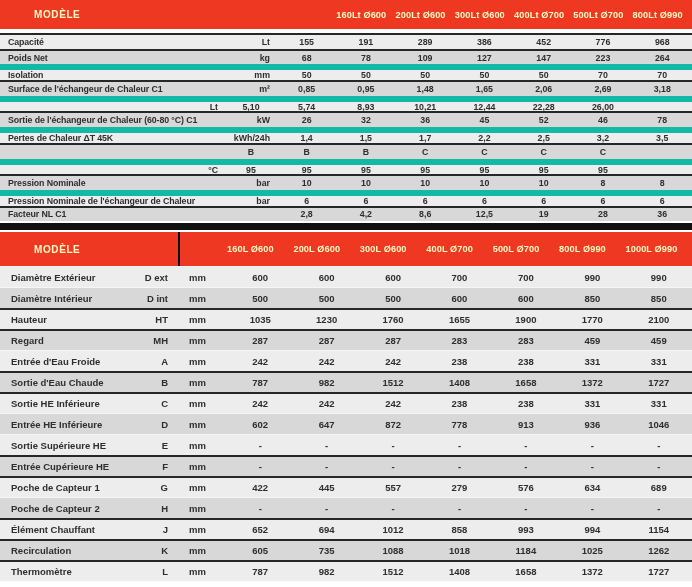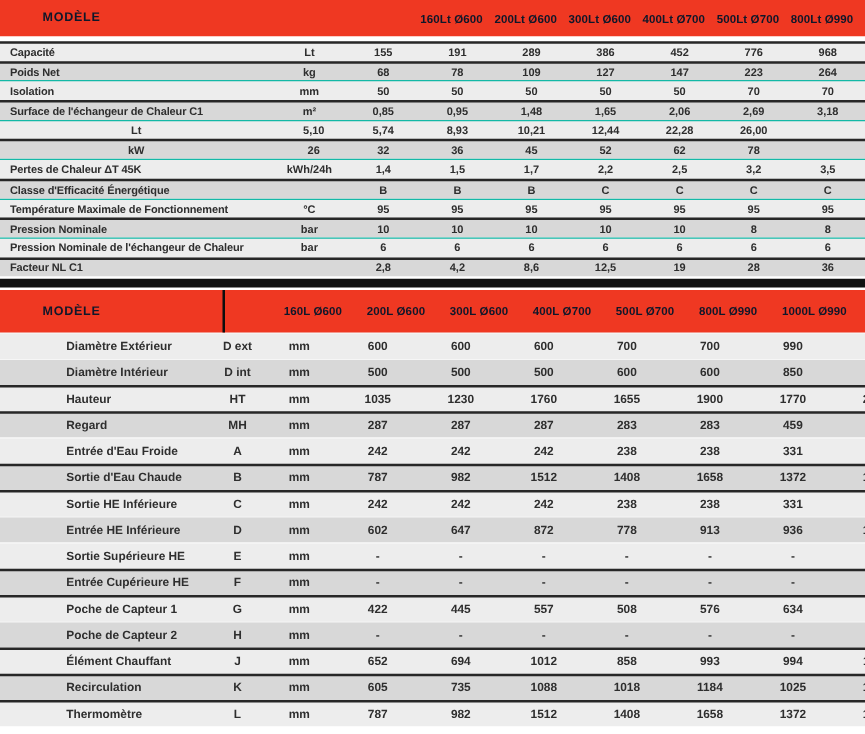--- a/index.html
+++ b/index.html
@@ -11,51 +11,51 @@
     --txt:#2e2e2e;
   }
   *{margin:0;padding:0;box-sizing:border-box;}
   html,body{background:#ffffff;}
   .page{
     width:692px;height:587px;background:#ffffff;overflow:hidden;
     font-family:"Liberation Sans","DejaVu Sans",sans-serif;
     color:var(--txt);
   }
   
-  .hdr{background:var(--red);color:#0f172a;position:relative;}
+  .hdr{background:var(--red);color:#fef9c3;position:relative;}
   .hdr-title{
     grid-column:1 / 3;align-self:center;padding-left:34px;
     font-size:10px;font-weight:bold;letter-spacing:.6px;
   }
   .hdr-col{
     align-self:center;text-align:left;font-size:9.2px;font-weight:bold;
     white-space:nowrap;letter-spacing:.1px;
   }
   .row{display:grid;align-items:center;font-weight:bold;}
   .row:nth-child(odd){background:var(--row-light);}
   .row:nth-child(even){background:var(--row-dark);}
   .c-label{white-space:nowrap;overflow:visible;}
-  .c-unit{text-align:center;}
-  .c-code{text-align:center;}
+  .c-unit{text-align:right;}
+  .c-code{text-align:right;}
   .c-val{text-align:center;}
   
   .t1grid{display:grid;grid-template-columns:225px 52px repeat(7,59.28px);}
   .t1 .hdr{height:29px;margin-bottom:4px;}
-  .t1 .row{height:15.7px;font-size:8.8px;border-top:1px solid #14b8a6;}
+  .t1 .row{height:15.7px;font-size:8.8px;border-top:6px solid #14b8a6;}
   .t1 .c-label{padding-left:8px;letter-spacing:-0.1px;}
   .t1 .c-unit{padding-right:7px;}
   #t1rows .row:nth-child(even),
   #t1rows .row:first-child{border-top:2px solid var(--line);}
   
   .black-bar{height:7px;background:var(--bar);margin-top:2px;margin-bottom:2px;}
   
   .t2grid{display:grid;grid-template-columns:128px 40px 59px repeat(7,66.43px);}
   .t2 .hdr{height:34px;}
   .t2 .hdr .vline{position:absolute;left:178px;top:0;bottom:0;width:2px;background:#0d0d0d;}
-  .t2 .row{height:21px;font-size:9.5px;border-top:1px solid #f6f6f6;padding-left:42px;}
+  .t2 .row{height:21px;font-size:9.5px;border-top:1px solid #f6f6f6;}
   .t2 .c-label{padding-left:11px;}
   .t2 .c-unit{text-align:center;}
   #t2rows .row:nth-child(3),#t2rows .row:nth-child(4),
   #t2rows .row:nth-child(6),#t2rows .row:nth-child(7),
   #t2rows .row:nth-child(10),#t2rows .row:nth-child(11),
   #t2rows .row:nth-child(13),#t2rows .row:nth-child(14),
   #t2rows .row:nth-child(15){border-top:2px solid var(--line);}
 </style>
 </head>
 <body>
@@ -122,53 +122,52 @@
           <div class="c-unit">Lt</div>
           <div class="c-val">5,10</div>
           <div class="c-val">5,74</div>
           <div class="c-val">8,93</div>
           <div class="c-val">10,21</div>
           <div class="c-val">12,44</div>
           <div class="c-val">22,28</div>
           <div class="c-val">26,00</div>
         </div>
         <div class="row t1grid">
+          <div class="c-label">Sortie de l'échangeur de Chaleur (60-80 °C) C1</div>
           <div class="c-unit">kW</div>
           <div class="c-val">26</div>
           <div class="c-val">32</div>
           <div class="c-val">36</div>
           <div class="c-val">45</div>
           <div class="c-val">52</div>
-          <div class="c-val">62</div>
+          <div class="c-val">46</div>
           <div class="c-val">78</div>
         </div>
         <div class="row t1grid">
           <div class="c-label">Pertes de Chaleur ΔT 45K</div>
           <div class="c-unit">kWh/24h</div>
           <div class="c-val">1,4</div>
           <div class="c-val">1,5</div>
           <div class="c-val">1,7</div>
           <div class="c-val">2,2</div>
           <div class="c-val">2,5</div>
           <div class="c-val">3,2</div>
           <div class="c-val">3,5</div>
         </div>
         <div class="row t1grid">
-          <div class="c-label">Classe d'Efficacité Énergétique</div>
           <div class="c-unit"></div>
           <div class="c-val">B</div>
           <div class="c-val">B</div>
           <div class="c-val">B</div>
           <div class="c-val">C</div>
           <div class="c-val">C</div>
           <div class="c-val">C</div>
           <div class="c-val">C</div>
         </div>
         <div class="row t1grid">
-          <div class="c-label">Température Maximale de Fonctionnement</div>
           <div class="c-unit">°C</div>
           <div class="c-val">95</div>
           <div class="c-val">95</div>
           <div class="c-val">95</div>
           <div class="c-val">95</div>
           <div class="c-val">95</div>
           <div class="c-val">95</div>
           <div class="c-val">95</div>
         </div>
         <div class="row t1grid">
@@ -343,21 +342,21 @@
           <div class="c-val">-</div>
           <div class="c-val">-</div>
         </div>
         <div class="row t2grid">
           <div class="c-label">Poche de Capteur 1</div>
           <div class="c-code">G</div>
           <div class="c-unit">mm</div>
           <div class="c-val">422</div>
           <div class="c-val">445</div>
           <div class="c-val">557</div>
-          <div class="c-val">508</div>
+          <div class="c-val">279</div>
           <div class="c-val">576</div>
           <div class="c-val">634</div>
           <div class="c-val">689</div>
         </div>
         <div class="row t2grid">
           <div class="c-label">Poche de Capteur 2</div>
           <div class="c-code">H</div>
           <div class="c-unit">mm</div>
           <div class="c-val">-</div>
           <div class="c-val">-</div>

